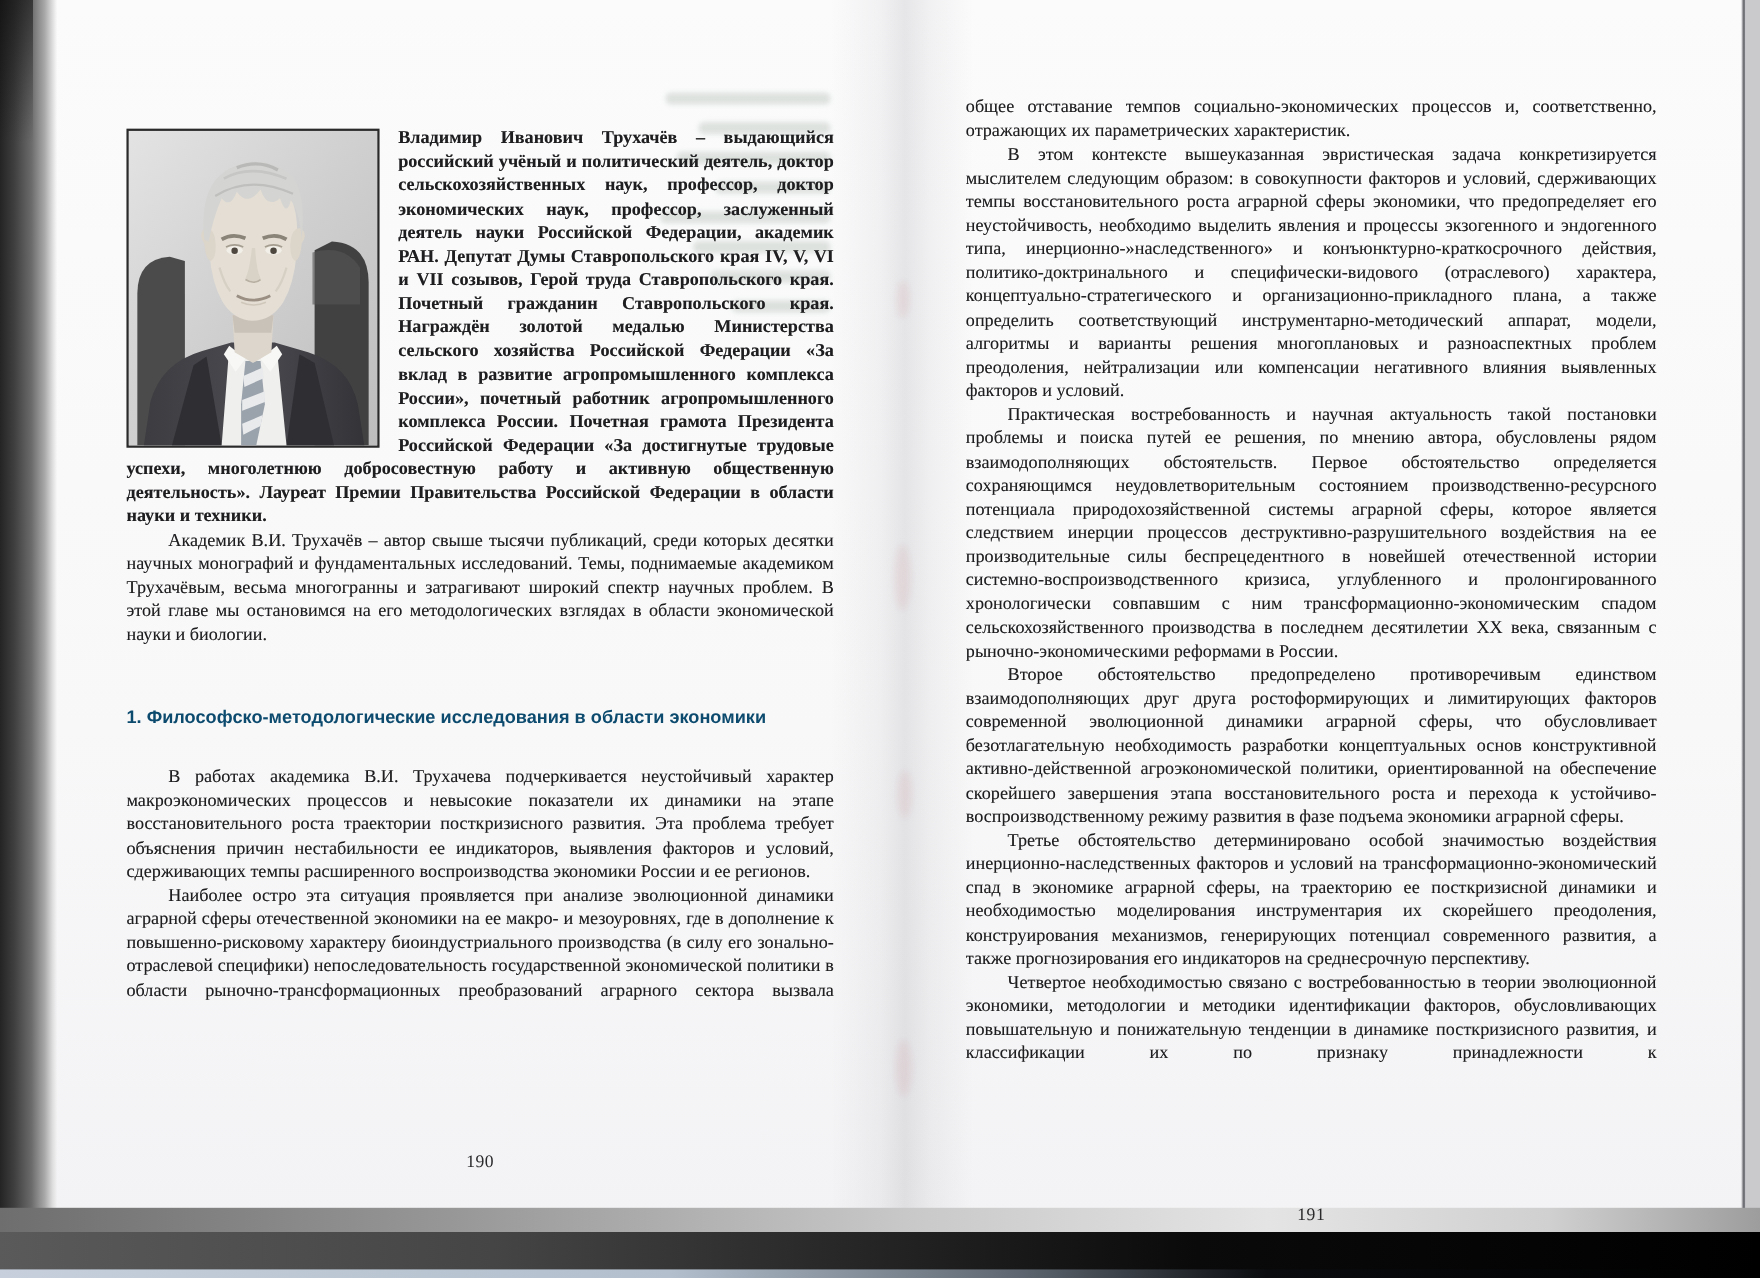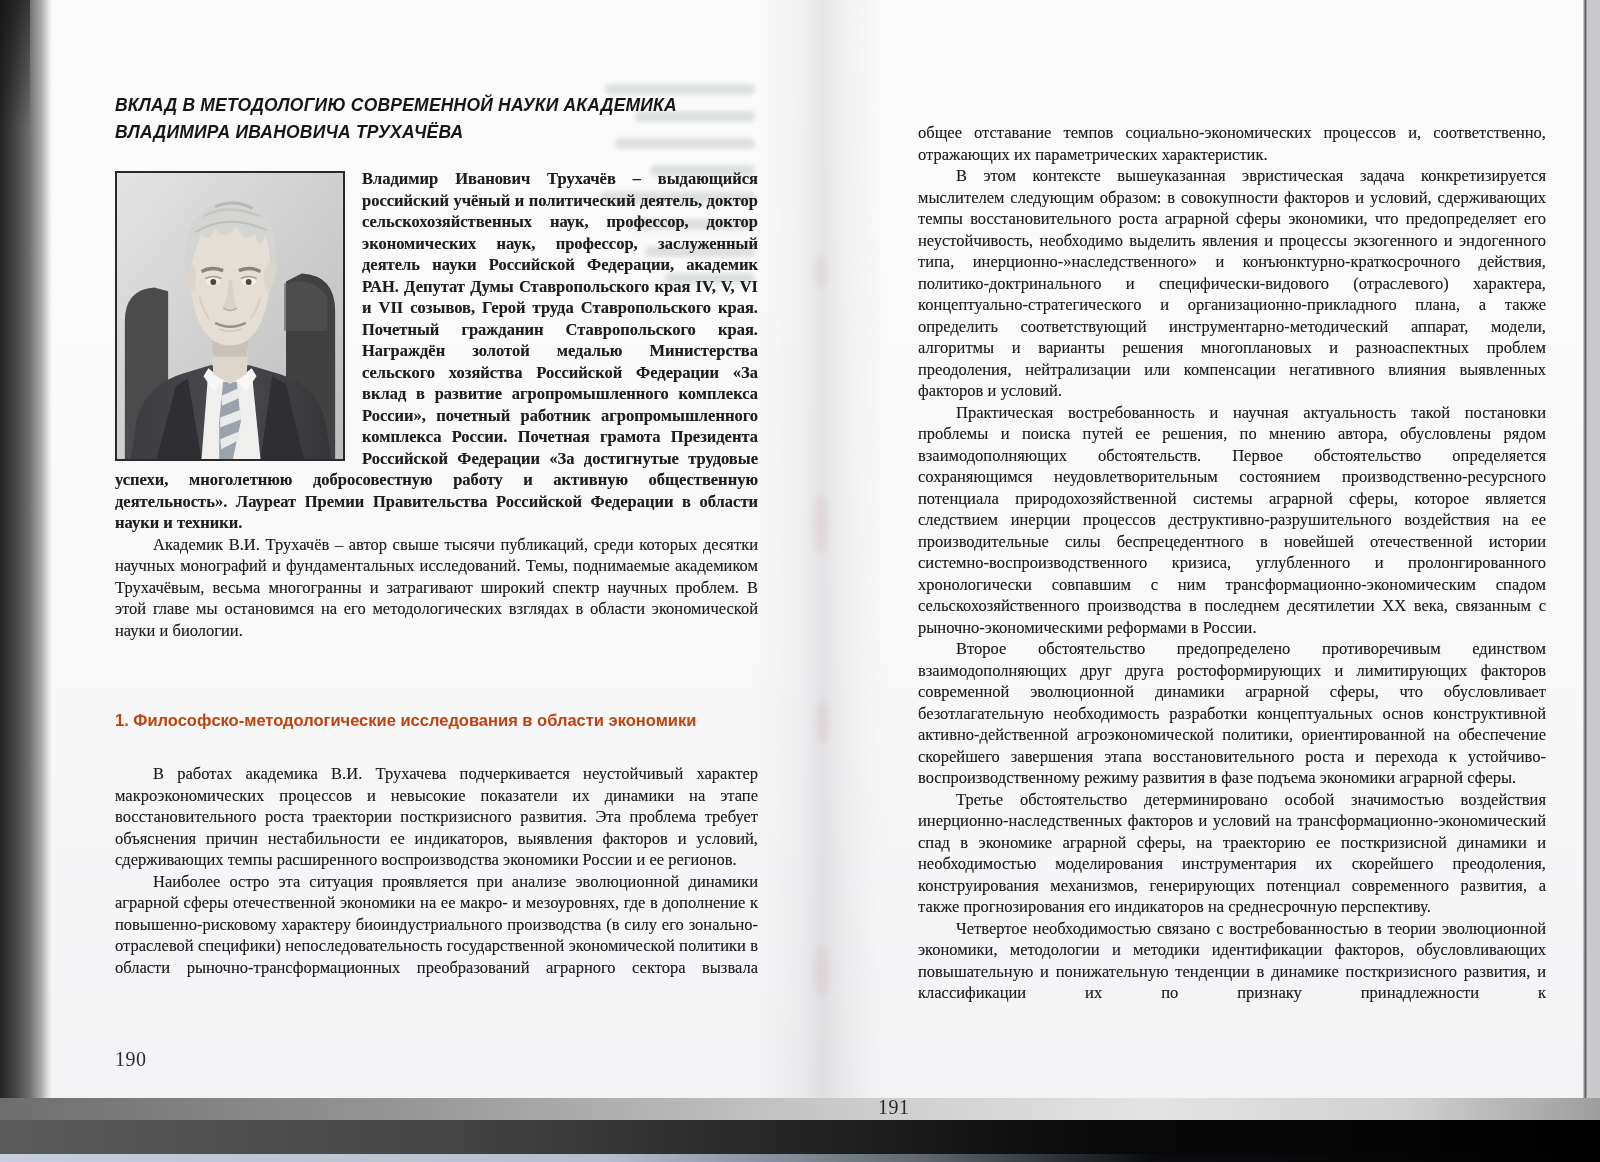--- a/index.html
+++ b/index.html
@@ -56,58 +56,58 @@
   }
   .smudge {
     position: absolute; border-radius: 50%;
     background: rgba(205,140,150,0.16); filter: blur(3.5px);
   }
   
   .col-left {
     position: absolute; left: 115px; top: 92px; width: 643px;
   }
   .col-right {
-    position: absolute; left: 918px; top: 86px; width: 628px; margin-top: 36px;
+    position: absolute; left: 878px; top: 86px; width: 628px;
   }
   .chapter-title {
     font-family: "Liberation Sans", sans-serif;
     font-weight: bold; font-style: italic;
     font-size: 17.5px; line-height: 27px; letter-spacing: 0.2px;
     color: #161618;
   }
   .body-text {
     font-size: 16.5px; line-height: 21.5px;
     text-align: justify;
     margin: 0;
     text-shadow: 0 0 0.5px rgba(30,30,32,0.45);
   }
   p.body-text { margin: 0; }
   .indent { text-indent: 38px; }
   .justify-last { text-align-last: justify; font-family: Liberation Serif, serif; }
   .section-heading {
     font-family: "Liberation Sans", sans-serif;
     font-weight: bold;
     font-size: 16.5px; line-height: 22px;
-    margin: 68px 0 32px 0;
-    color: #c2410c;
+    margin: 54px 0 32px 0;
+    color: #0c4a6e;
   }
   .intro-wrap { margin-top: 22px; font-weight: bold; }
   .photo-frame {
     float: left;
     width: 230px; height: 290px;
     margin: 3px 17px 5px 0;
     border: 2px solid #2a2a2a;
     box-sizing: border-box;
     background: #cfcfcf;
   }
   .photo-frame svg { display: block; width: 100%; height: 100%; }
   .page-number {
     position: absolute; top: 1048px;
-    font-size: 20px; letter-spacing: 0.5px;
-    text-align: left; color: #2a2a2c;
+    font-size: 16px; letter-spacing: 0.5px;
+    text-align: center; color: #2a2a2c;
   }
   .page-number.pn-left { left: 115px; width: 643px; }
   .page-number.pn-right { left: 878px; width: 628px; margin-top: 48px; }
   .clearfix::after { content: ""; display: block; clear: both; }
 </style>
 </head>
 <body>
 
 <div class="canvas">
 
@@ -130,24 +130,20 @@
   <div class="ghost-line" style="left:645px; top:246px; width:110px;"></div>
   <div class="ghost-line" style="left:665px; top:273px; width:90px;"></div>
 
   <div class="smudge" style="left:815px; top:255px; width:12px; height:34px;"></div>
   <div class="smudge" style="left:813px; top:495px; width:15px; height:60px;"></div>
   <div class="smudge" style="left:816px; top:700px; width:13px; height:44px;"></div>
   <div class="smudge" style="left:814px; top:945px; width:15px; height:52px;"></div>
 
   <div class="col-left">
 
-    <div class="chapter-title">
-      <div>ВКЛАД В МЕТОДОЛОГИЮ СОВРЕМЕННОЙ НАУКИ АКАДЕМИКА</div>
-      <div>ВЛАДИМИРА ИВАНОВИЧА ТРУХАЧЁВА</div>
-    </div>
 
     <div class="intro-wrap clearfix">
       <div class="photo-frame">
         <svg viewBox="0 0 230 290" preserveAspectRatio="none">
           <defs>
             <linearGradient id="bgG" x1="0" y1="0" x2="1" y2="1">
               <stop offset="0" stop-color="#e3e3e3"></stop>
               <stop offset="0.5" stop-color="#cfcfcf"></stop>
               <stop offset="1" stop-color="#bdbdbd"></stop>
             </linearGradient>

